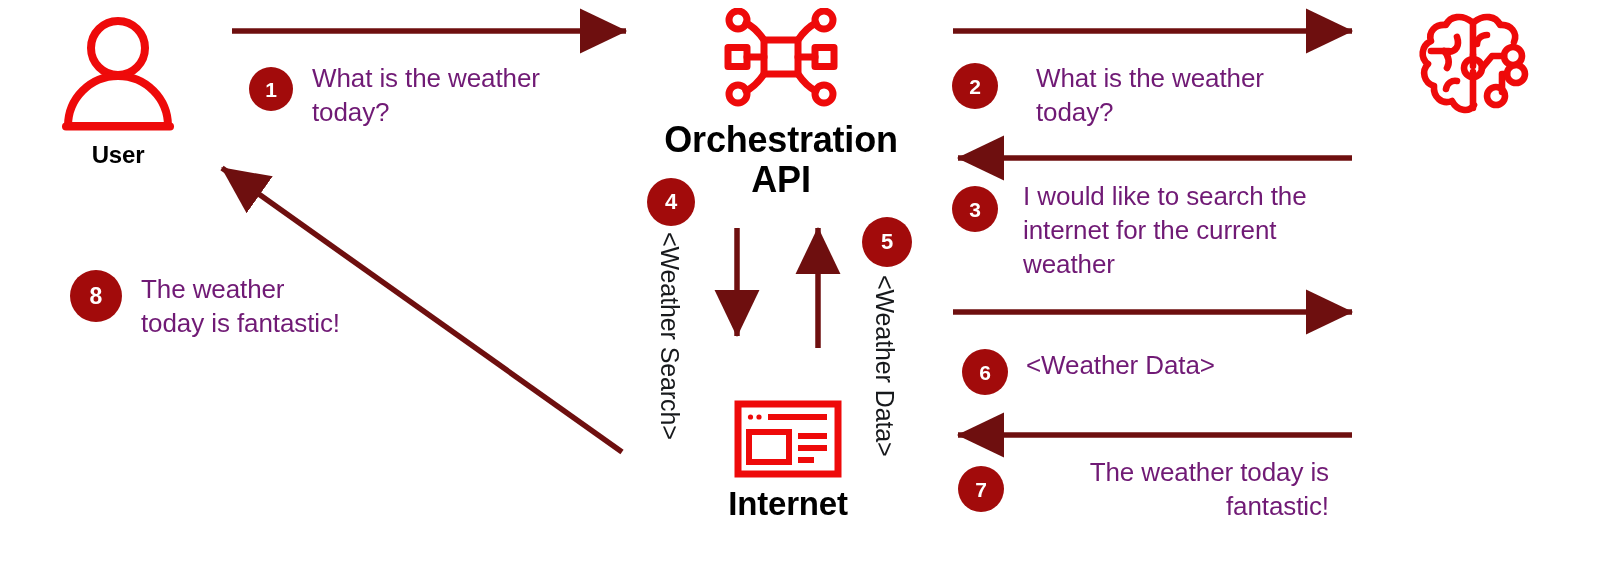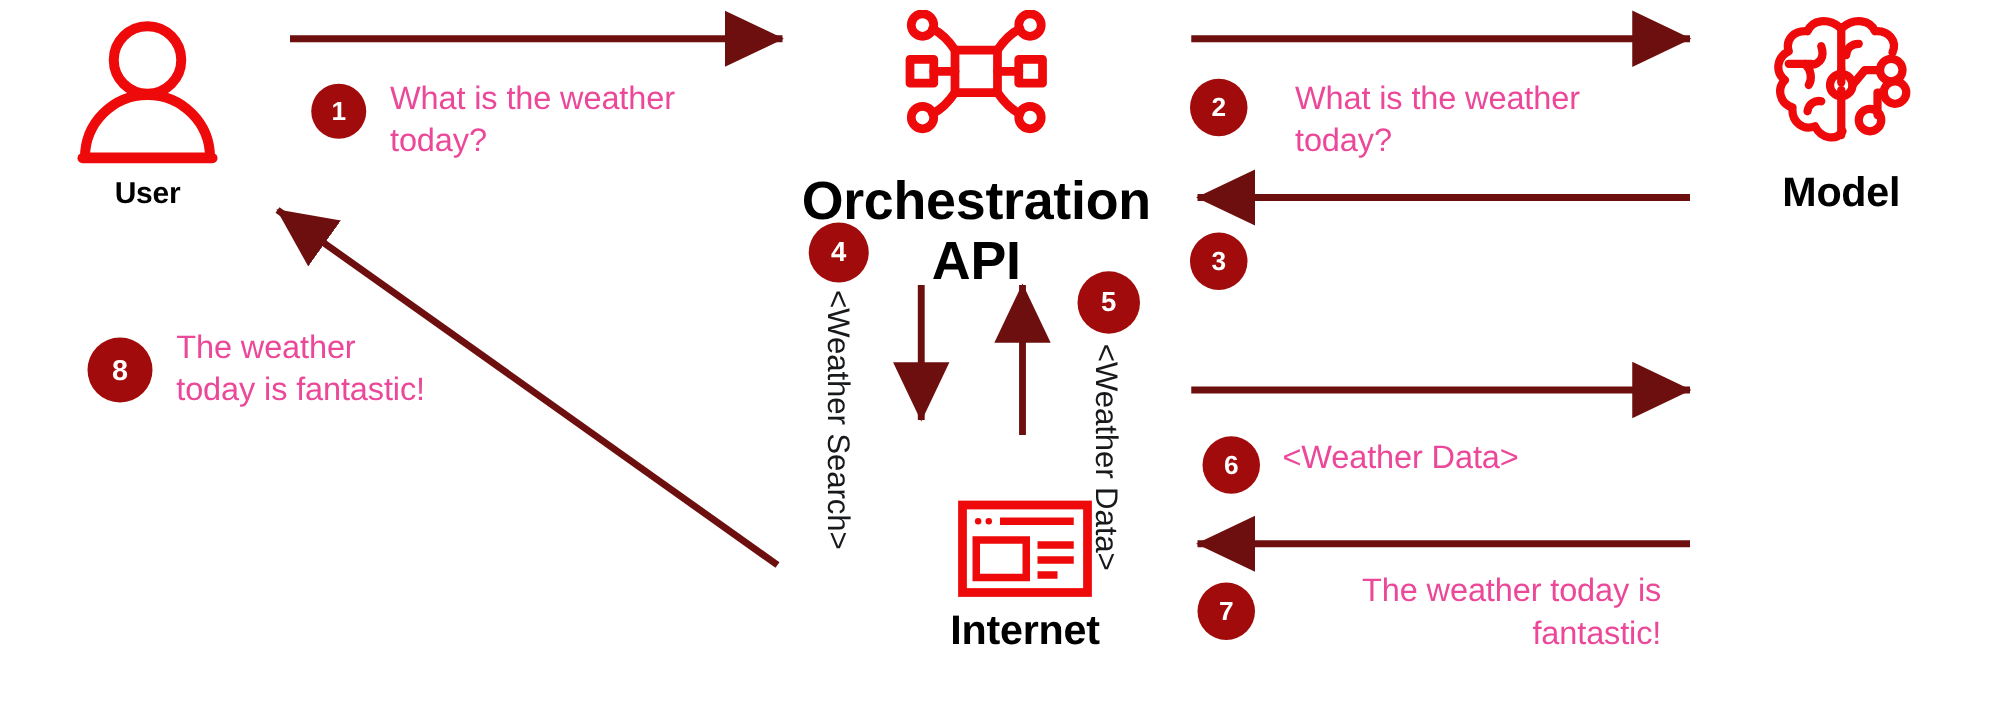--- a/index.html
+++ b/index.html
@@ -43,21 +43,21 @@
     align-items: center;
     justify-content: center;
     line-height: 1;
     user-select: none;
   }
 
   
   .msg {
     position: absolute;
     font-family: "Liberation Sans", sans-serif;
-    color: #ec4899;
+    color: #701a75;
     line-height: 1.30;
     letter-spacing: -0.1px;
     white-space: pre-line;
   }
 
   
   .vlabel {
     position: absolute;
     font-family: "Liberation Sans", sans-serif;
     color: #17191c;
@@ -147,21 +147,21 @@
         <circle cx="102" cy="12" r="9"></circle>
         <path d="M94 15 Q84 20 76 32"></path>
 
         <circle cx="16" cy="86" r="9"></circle>
         <path d="M24 83 Q34 78 42 66"></path>
 
         <circle cx="102" cy="86" r="9"></circle>
         <path d="M94 83 Q84 78 76 66"></path>
       </g>
     </svg>
-    <div class="node-caption" style="font-size:43px; margin-top:29px;">Orchestration
+    <div class="node-caption" style="font-size:36px; margin-top:12px;">Orchestration
 API</div>
   </div>
 
   <div class="node" style="left:1378px; top:8px; width:190px;">
     <svg class="node-icon" width="122" height="122" viewBox="0 0 122 122">
       <g fill="none" stroke="#EE0A0A" stroke-width="6.6" stroke-linecap="round" stroke-linejoin="round">
 
         <path d="M60 14
                  C50 6 38 8 34 17
                  C23 16 16 24 19 33
@@ -185,24 +185,23 @@
         <path d="M61 47 L61 58"></path>
         <circle cx="61" cy="60" r="9"></circle>
         <path d="M70 60 L80 48 L92 48"></path>
         <circle cx="101" cy="48" r="9"></circle>
         <path d="M90 78 L90 66 L95 66"></path>
         <circle cx="104" cy="66" r="9"></circle>
         <circle cx="84" cy="88" r="9"></circle>
         <path d="M90 80 L90 84"></path>
       </g>
     </svg>
-    <div class="node-caption" style="font-size:33px; margin-top:6px;">Model</div>
-  </div>
-
-  <div class="node" style="left:720px; top:400px; width:200px;">
+  </div>
+
+  <div class="node" style="left:688px; top:400px; width:200px;">
     <svg class="node-icon" width="108" height="78" viewBox="0 0 108 78">
       <rect x="4" y="4" width="100" height="70" fill="none" stroke="#EE0A0A" stroke-width="7"></rect>
       <circle cx="16.5" cy="17" r="2.6" fill="#EE0A0A"></circle>
       <circle cx="25" cy="17" r="2.6" fill="#EE0A0A"></circle>
       <line x1="34" y1="17" x2="93" y2="17" stroke="#EE0A0A" stroke-width="6" stroke-linecap="butt"></line>
       <rect x="15" y="32" width="40" height="30" fill="none" stroke="#EE0A0A" stroke-width="6"></rect>
       <line x1="64" y1="36" x2="93" y2="36" stroke="#EE0A0A" stroke-width="6" stroke-linecap="butt"></line>
       <line x1="64" y1="48" x2="93" y2="48" stroke="#EE0A0A" stroke-width="6" stroke-linecap="butt"></line>
       <line x1="64" y1="60" x2="80" y2="60" stroke="#EE0A0A" stroke-width="6" stroke-linecap="butt"></line>
     </svg>
@@ -211,31 +210,34 @@
 
   <div class="badge" style="left:249px; top:67px; width:44px; height:44px; font-size:21px;">1</div>
   <div class="msg" style="left:312px; top:62px; width:270px; font-size:26px;">What is the weather
 today?</div>
 
   <div class="badge" style="left:952px; top:63px; width:46px; height:46px; font-size:21px;">2</div>
   <div class="msg" style="left:1036px; top:62px; width:300px; font-size:26px;">What is the weather
 today?</div>
 
   <div class="badge" style="left:952px; top:186px; width:46px; height:46px; font-size:21px;">3</div>
+  <div class="msg" style="left:1023px; top:180px; width:320px; font-size:26px;">I would like to search the
+internet for the current
+weather</div>
 
   <div class="badge" style="left:647px; top:178px; width:48px; height:48px; font-size:22px;">4</div>
   <div class="vlabel" style="left:684px; top:232px; font-size:25px;">&lt;Weather Search&gt;</div>
 
   <div class="badge" style="left:862px; top:217px; width:50px; height:50px; font-size:22px;">5</div>
   <div class="vlabel" style="left:899px; top:275px; font-size:25px;">&lt;Weather Data&gt;</div>
 
   <div class="badge" style="left:962px; top:349px; width:46px; height:46px; font-size:21px;">6</div>
   <div class="msg" style="left:1026px; top:349px; width:300px; font-size:26px;">&lt;Weather Data&gt;</div>
 
   <div class="badge" style="left:958px; top:466px; width:46px; height:46px; font-size:21px;">7</div>
   <div class="msg" style="left:1029px; top:456px; width:300px; font-size:26px;text-align:right;">The weather today is
 fantastic!</div>
 
   <div class="badge" style="left:70px; top:270px; width:52px; height:52px; font-size:23px;">8</div>
-  <div class="msg" style="left:141px; top:261px; width:290px; font-size:26px;">The weather
+  <div class="msg" style="left:141px; top:273px; width:290px; font-size:26px;">The weather
 today is fantastic!</div>
 
 </div>
 
 </body></html>

